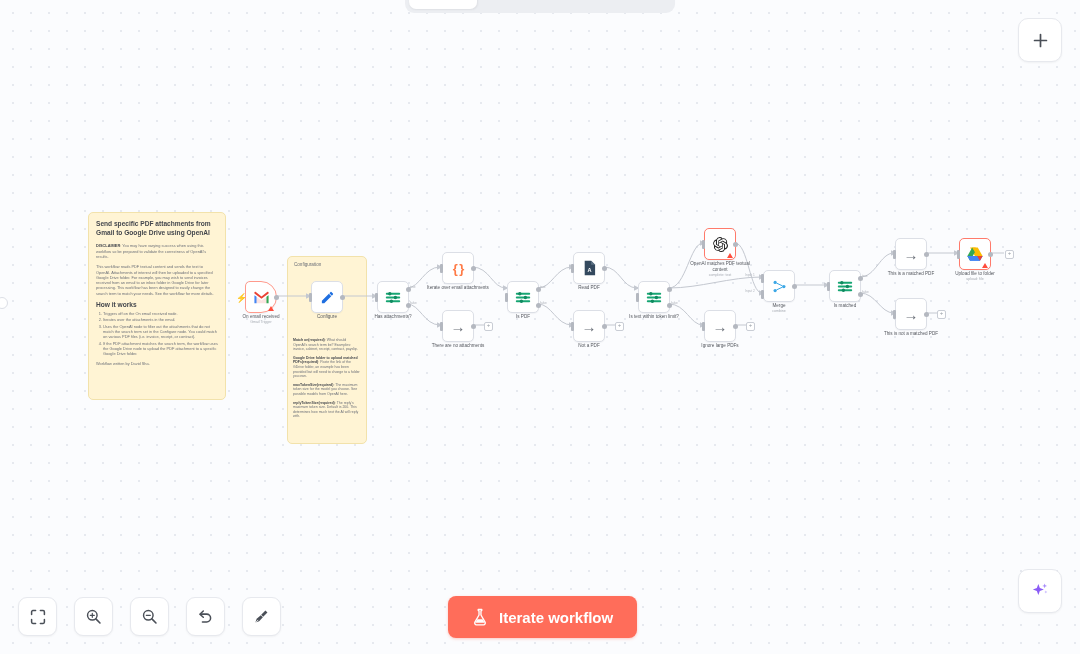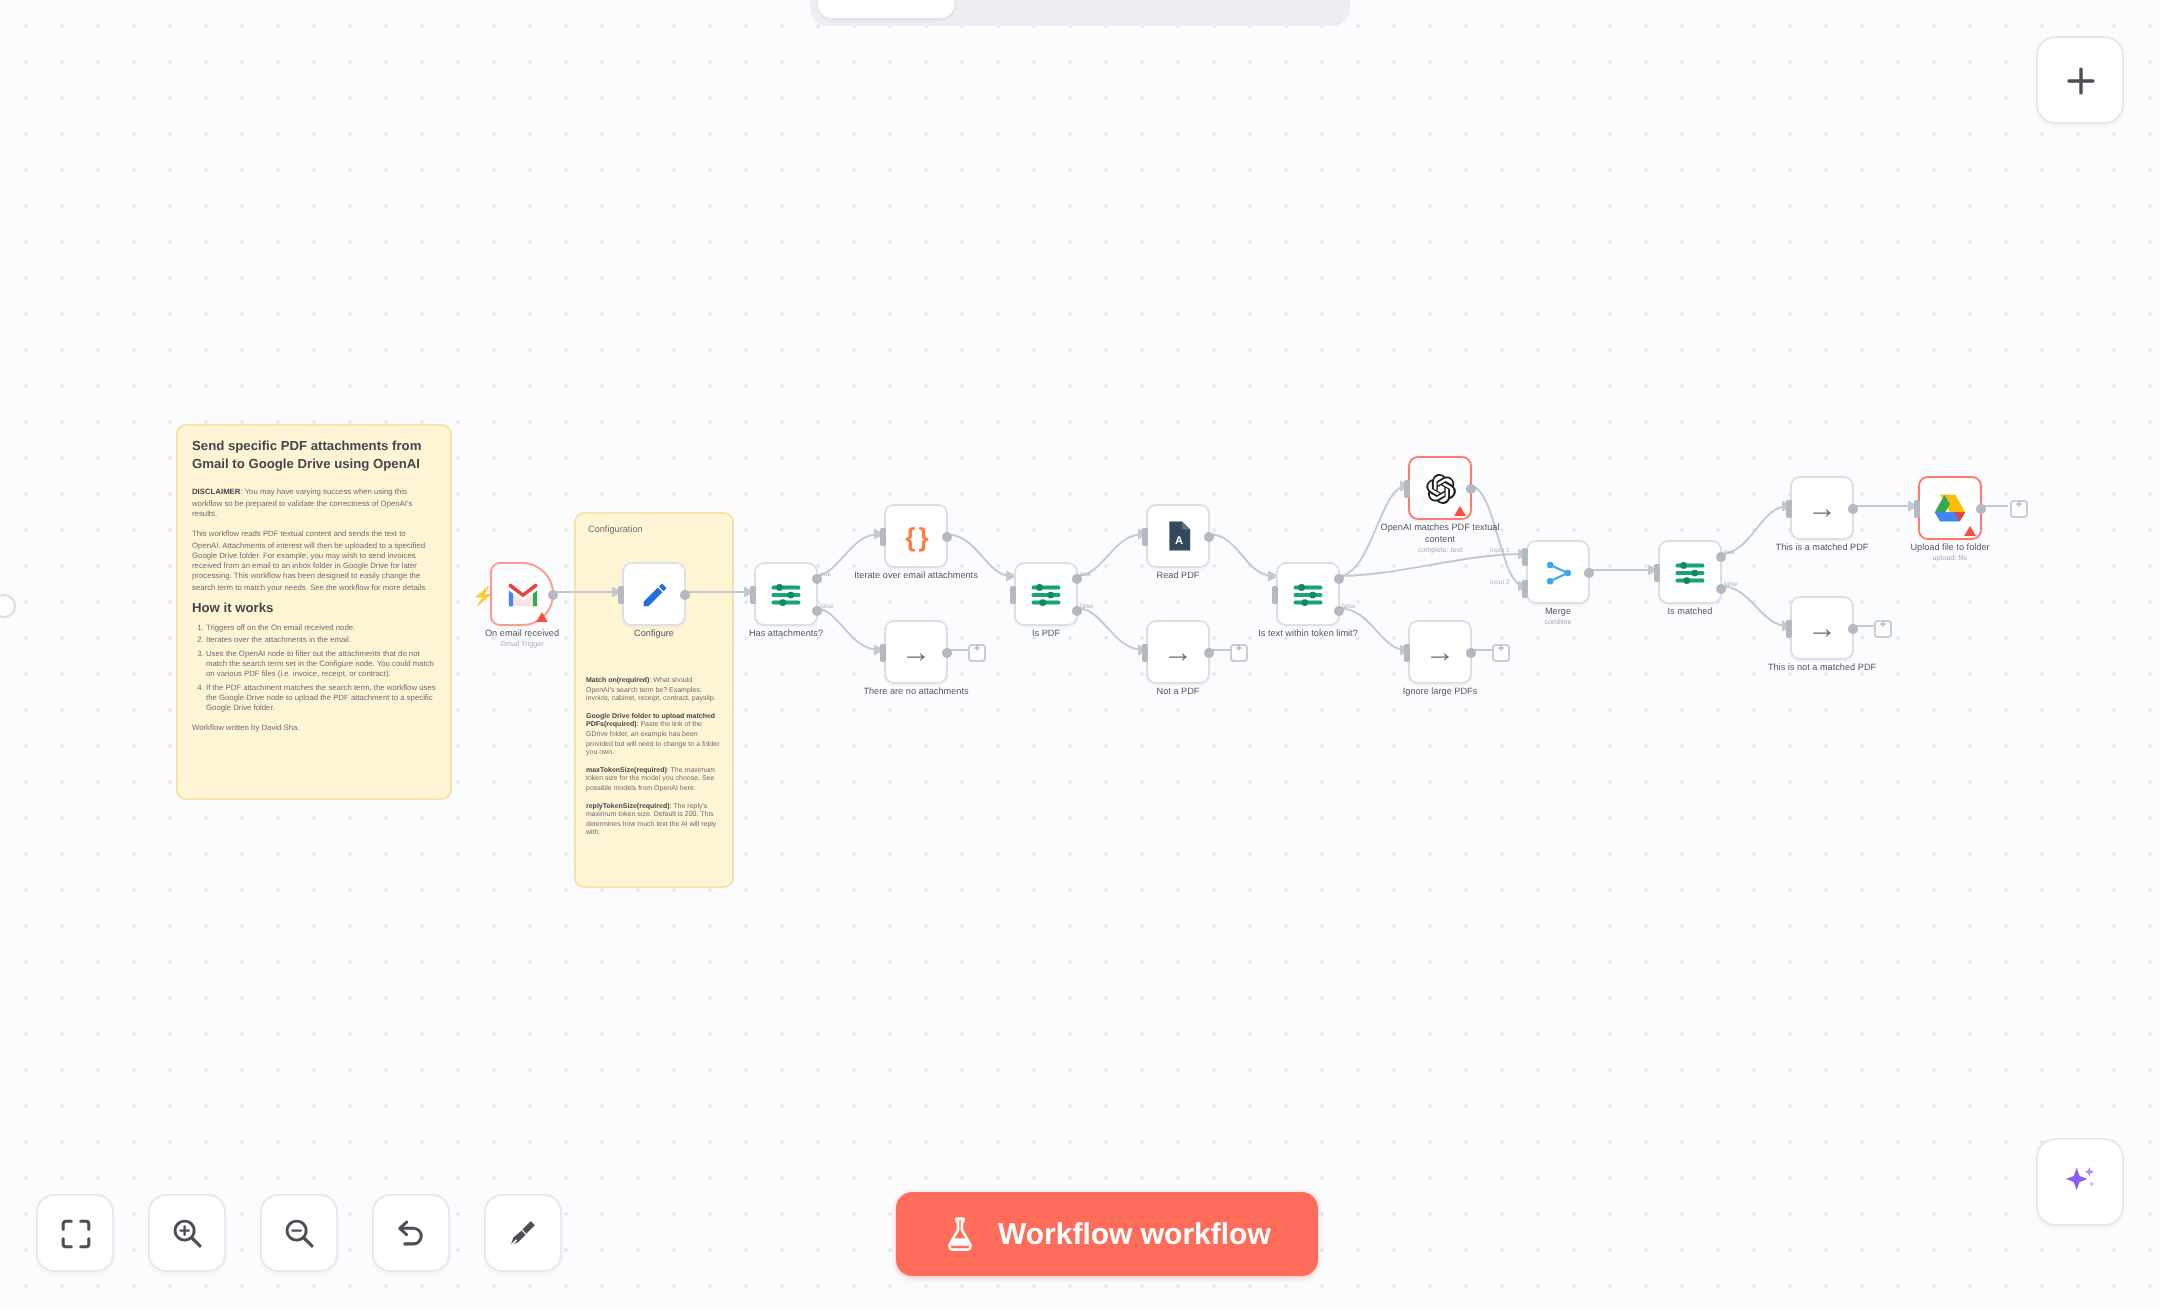--- a/index.html
+++ b/index.html
@@ -516,14 +516,14 @@
       <path d="M3 17.2 6.2 14" stroke="#fff" stroke-width="1"></path>
     </svg>
   </div>
 </div>
 
 <button id="execute-workflow-btn">
   <svg width="16" height="18" viewBox="0 0 18 20">
     <path d="M7 1.4h4v1.4h-.9v4.9l4.6 8.1a2 2 0 0 1-1.7 3H5a2 2 0 0 1-1.7-3l4.6-8.1V2.8H7z" fill="none" stroke="#fff" stroke-width="1.5" stroke-linejoin="round"></path>
     <path d="M6.1 12.4h5.8l2.4 4.2H3.7z" fill="#fff"></path>
   </svg>
-  <span>Workflow workflow</span>
+  <span>Iterate workflow</span>
 </button>
 
 </body></html>

